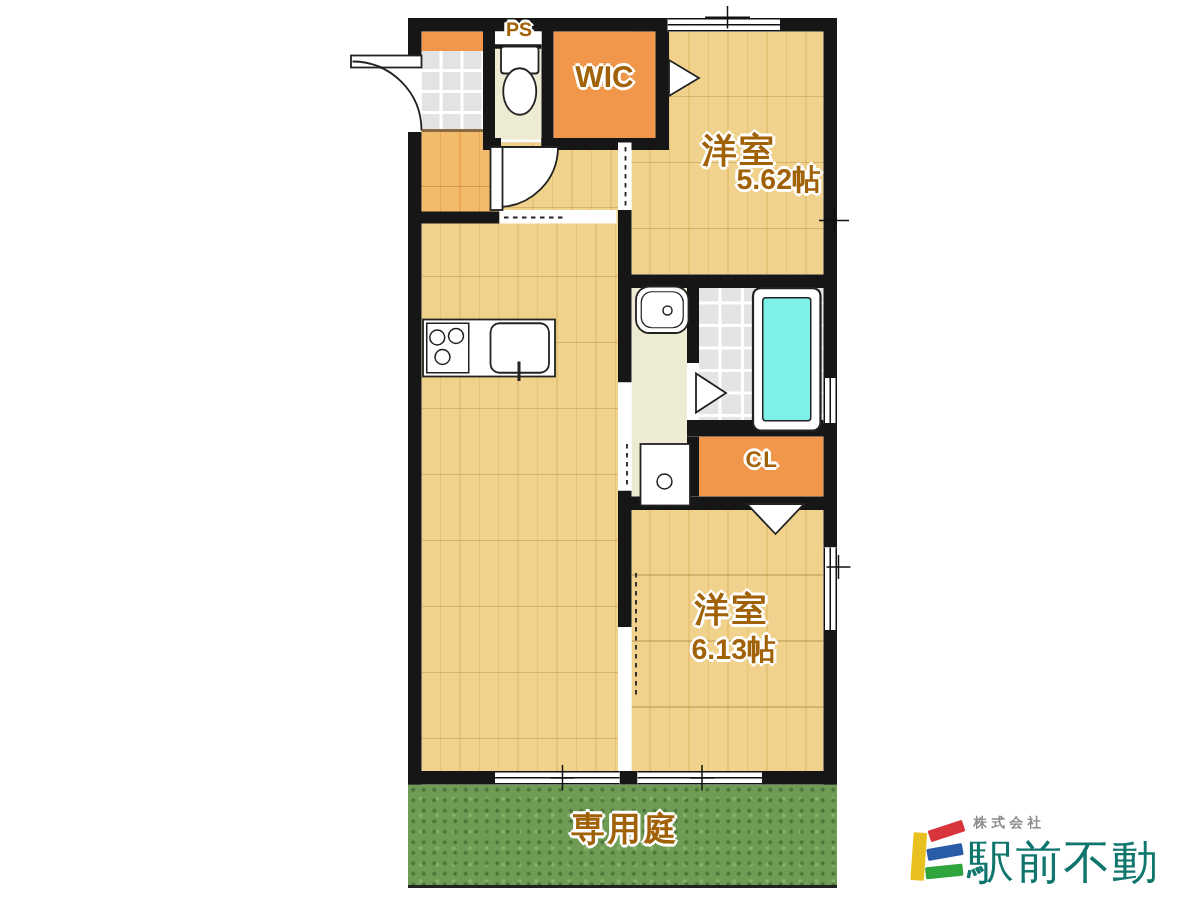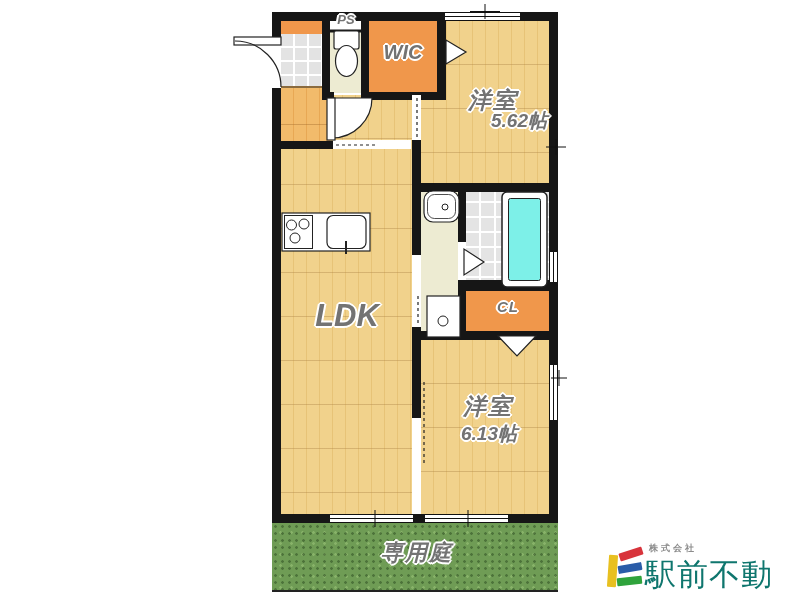--- a/index.html
+++ b/index.html
@@ -28,22 +28,22 @@
     background-image:
       radial-gradient(rgba(35,65,25,.45) 1px, transparent 1.6px),
       radial-gradient(rgba(160,200,125,.5) 1px, transparent 1.6px);
     background-size:7px 7px,11px 11px;background-position:0 0,3px 4px;
     border-bottom:2px solid #222;}
   .openstrip{position:absolute;background:#ffffff;}
   
   .win-h{position:absolute;background:#fff;border-top:1.5px solid #111;border-bottom:1.5px solid #111;box-sizing:border-box;}
   .win-v{position:absolute;background:#fff;border-left:1.5px solid #111;border-right:1.5px solid #111;box-sizing:border-box;}
   
-  .lbl{position:absolute;transform:translateX(-50%);font-weight:bold;color:#737373;white-space:nowrap;line-height:1.05;
-       text-shadow:-2px 0 0 #fff,2px 0 0 #fff,0 -2px 0 #fff,0 2px 0 #fff,-1px -1px 0 #fff,1px -1px 0 #fff,-1px 1px 0 #fff,1px 1px 0 #fff;font-style:italic;}
+  .lbl{position:absolute;transform:translateX(-50%);font-weight:bold;color:#a16207;white-space:nowrap;line-height:1.05;
+       text-shadow:-2px 0 0 #fff,2px 0 0 #fff,0 -2px 0 #fff,0 2px 0 #fff,-1px -1px 0 #fff,1px -1px 0 #fff,-1px 1px 0 #fff,1px 1px 0 #fff;}
   svg.overlay{position:absolute;left:0;top:0;pointer-events:none;}
   
   #logo{position:absolute;left:600px;top:538px;width:196px;height:58px;}
   #logo .bar{position:absolute;left:8px;top:17px;width:9px;height:32px;background:#E8C020;transform:rotate(4deg);border-radius:1px;}
   #logo .stripe{position:absolute;height:8px;border-radius:1px;}
   #logo .red{left:19px;top:12px;width:24px;background:#D8343C;transform:rotate(-18deg);}
   #logo .blue{left:18px;top:26px;width:24px;background:#2A5CA8;transform:rotate(-10deg);}
   #logo .green{left:17px;top:39px;width:25px;background:#2FA33C;transform:rotate(-6deg);}
   #logo .prefix{position:absolute;left:49px;top:4px;font-size:9px;letter-spacing:3px;color:#8C8C8C;font-weight:bold;}
   #logo .name{position:absolute;left:45px;top:16px;font-size:31px;font-weight:normal;color:#0f766e;letter-spacing:1px;}
@@ -162,21 +162,20 @@
         <line x1="367" y1="518.5" x2="383" y2="518.5"></line>
       <line x1="468" y1="510" x2="468" y2="527"></line>
         <line x1="460" y1="518.5" x2="476" y2="518.5"></line>
     </g>
   </svg>
 
   <div class="lbl" style="left:346px;top:13px;font-size:13px;">PS</div>
   <div class="lbl" style="left:403px;top:42px;font-size:20px;">WIC</div>
   <div class="lbl" style="left:493px;top:88px;font-size:23px;letter-spacing:2px;">洋室</div>
   <div class="lbl" style="left:519px;top:111px;font-size:19px;">5.62帖</div>
-  <div class="lbl" style="left:347px;top:300px;font-size:31px;">LDK</div>
   <div class="lbl" style="left:508px;top:299px;font-size:15px;letter-spacing:1px;">CL</div>
   <div class="lbl" style="left:488px;top:394px;font-size:23px;letter-spacing:2px;">洋室</div>
   <div class="lbl" style="left:489px;top:424px;font-size:19px;">6.13帖</div>
   <div class="lbl" style="left:417px;top:541px;font-size:22px;letter-spacing:2px;">専用庭</div>
 
   <div id="logo">
     <div class="bar"></div>
     <div class="stripe red"></div>
     <div class="stripe blue"></div>
     <div class="stripe green"></div>

